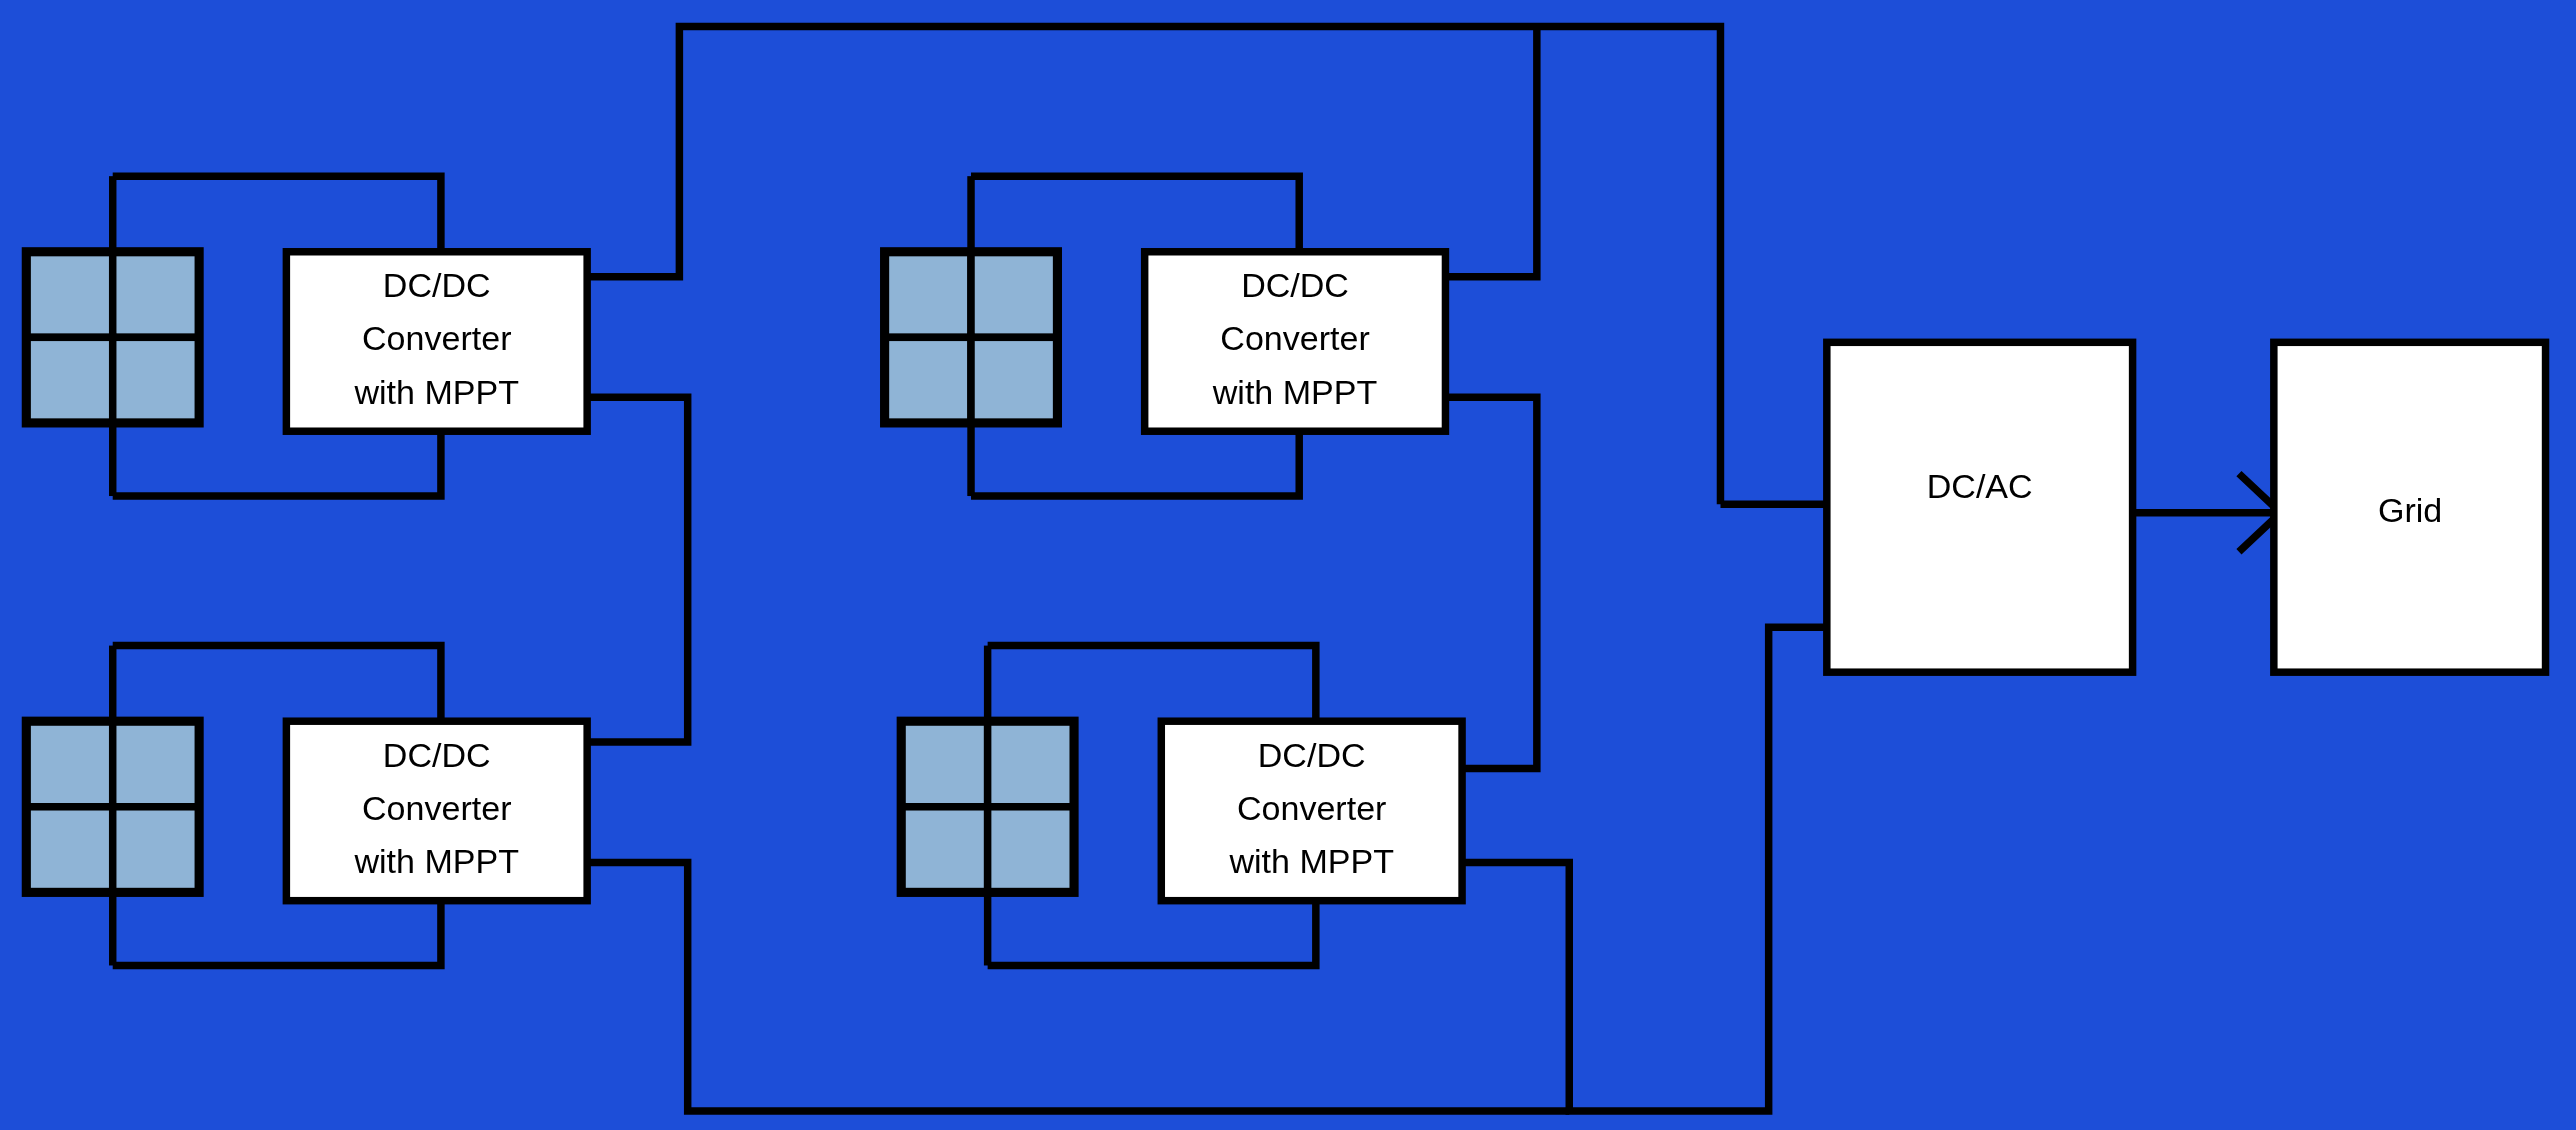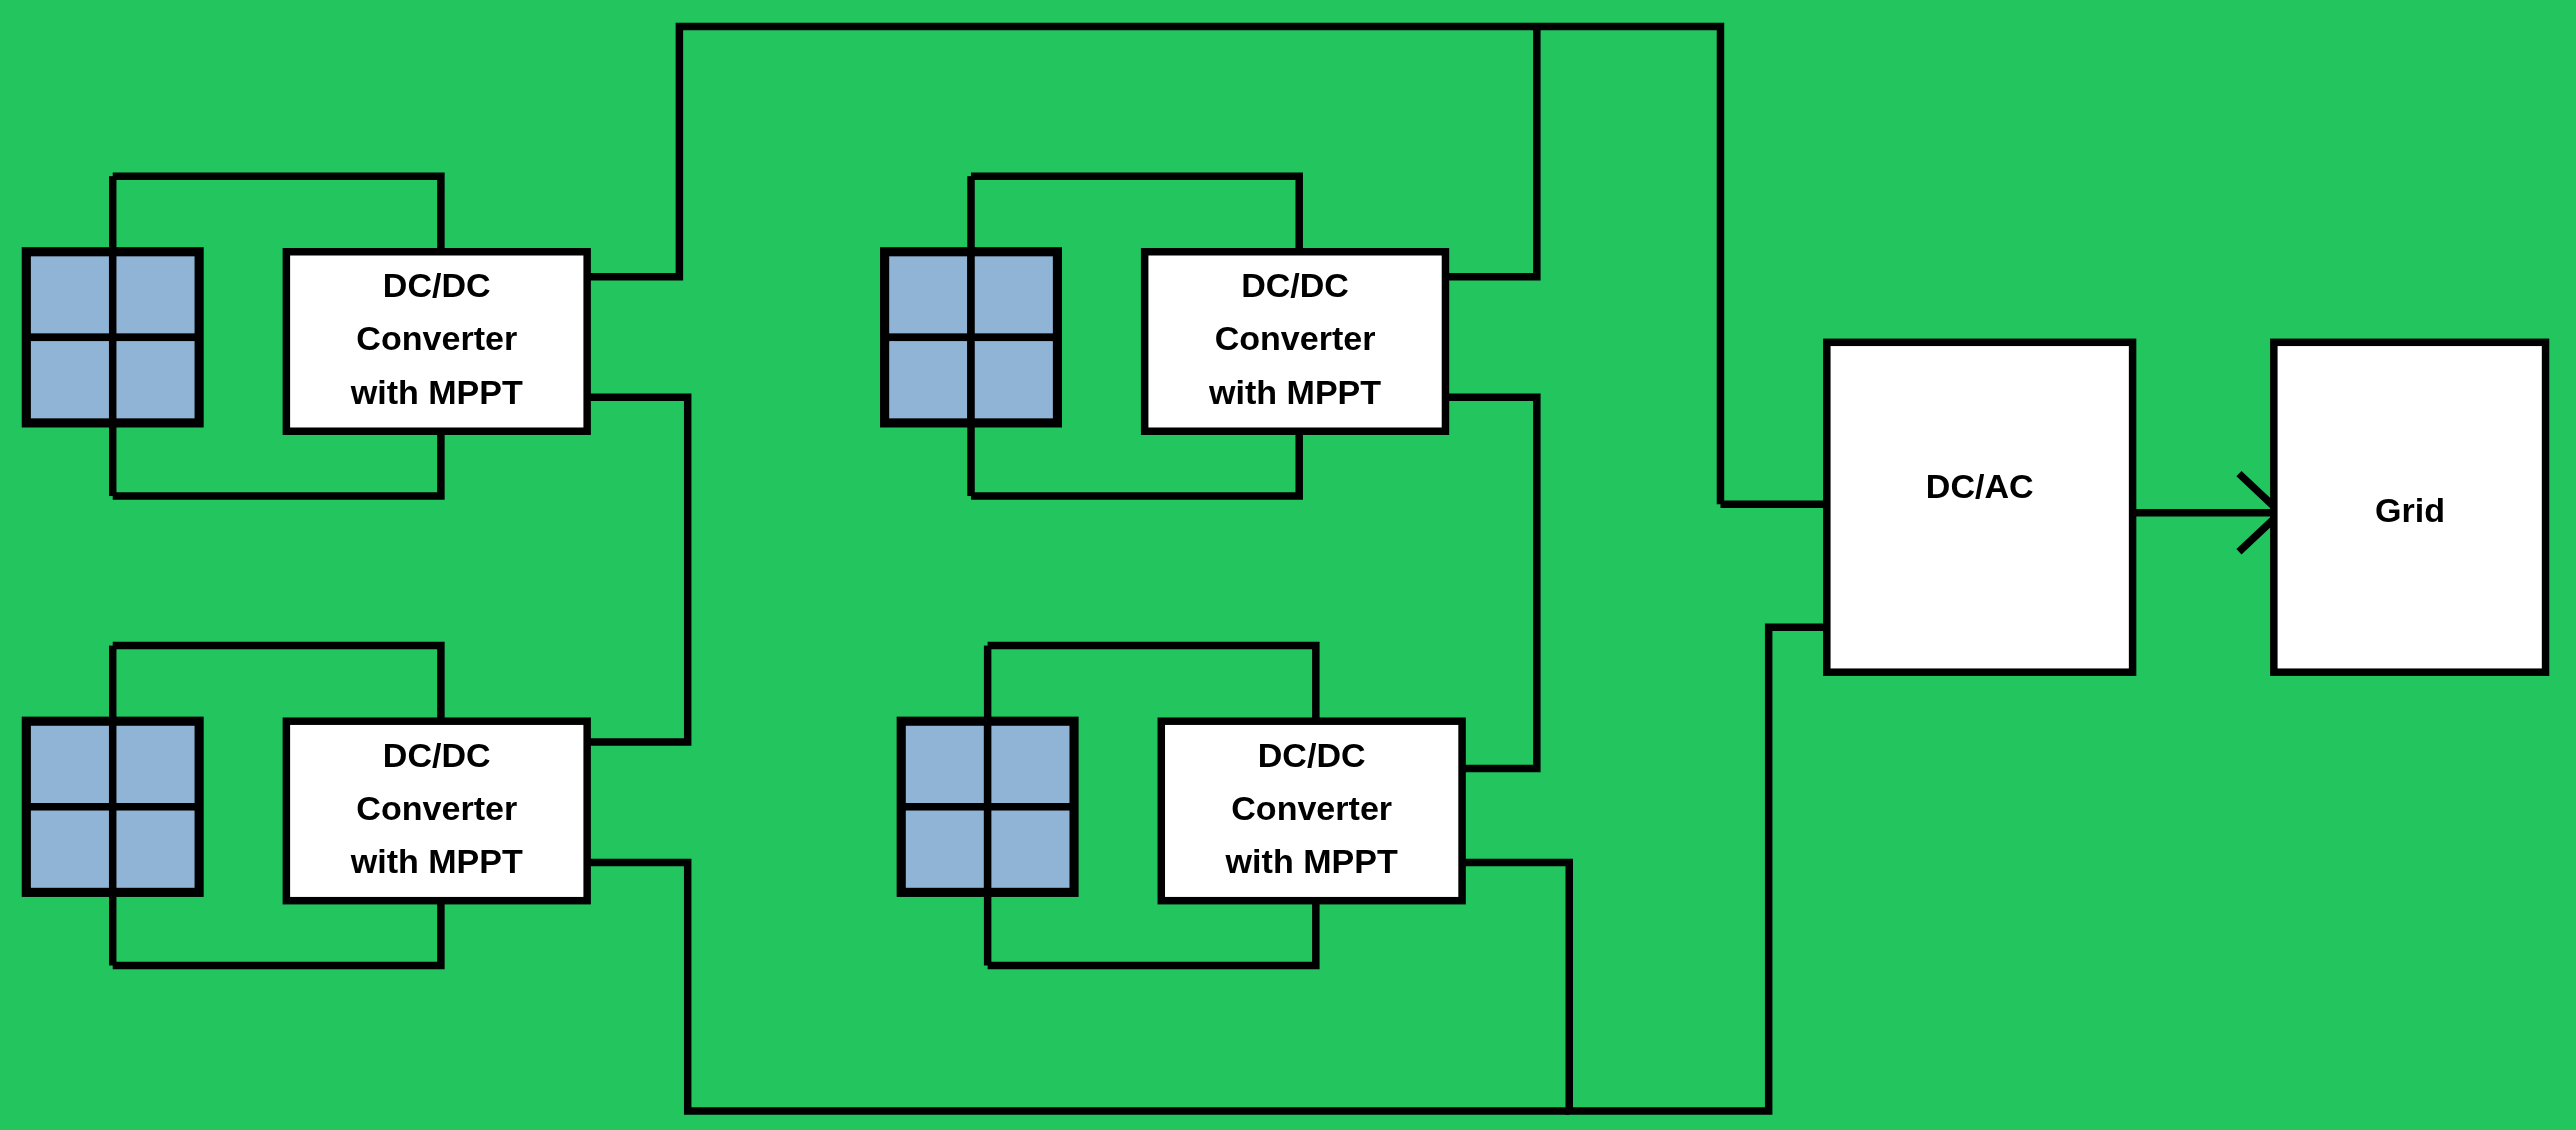--- a/index.html
+++ b/index.html
@@ -7,23 +7,22 @@
     padding: 0;
     background: #ffffff;
   }
   body {
     font-family: "Liberation Sans", sans-serif;
   }
   #diagram-root {
     position: relative;
     width: 2576px;
     height: 1130px;
-    background: #22c55e;
+    background: #1d4ed8;
     overflow: hidden;
-    font-weight: bold;
   }
   svg#schematic {
     display: block;
     width: 2576px;
     height: 1130px;
   }
   .wire {
     fill: none;
     stroke: #000000;
     stroke-width: 9;

